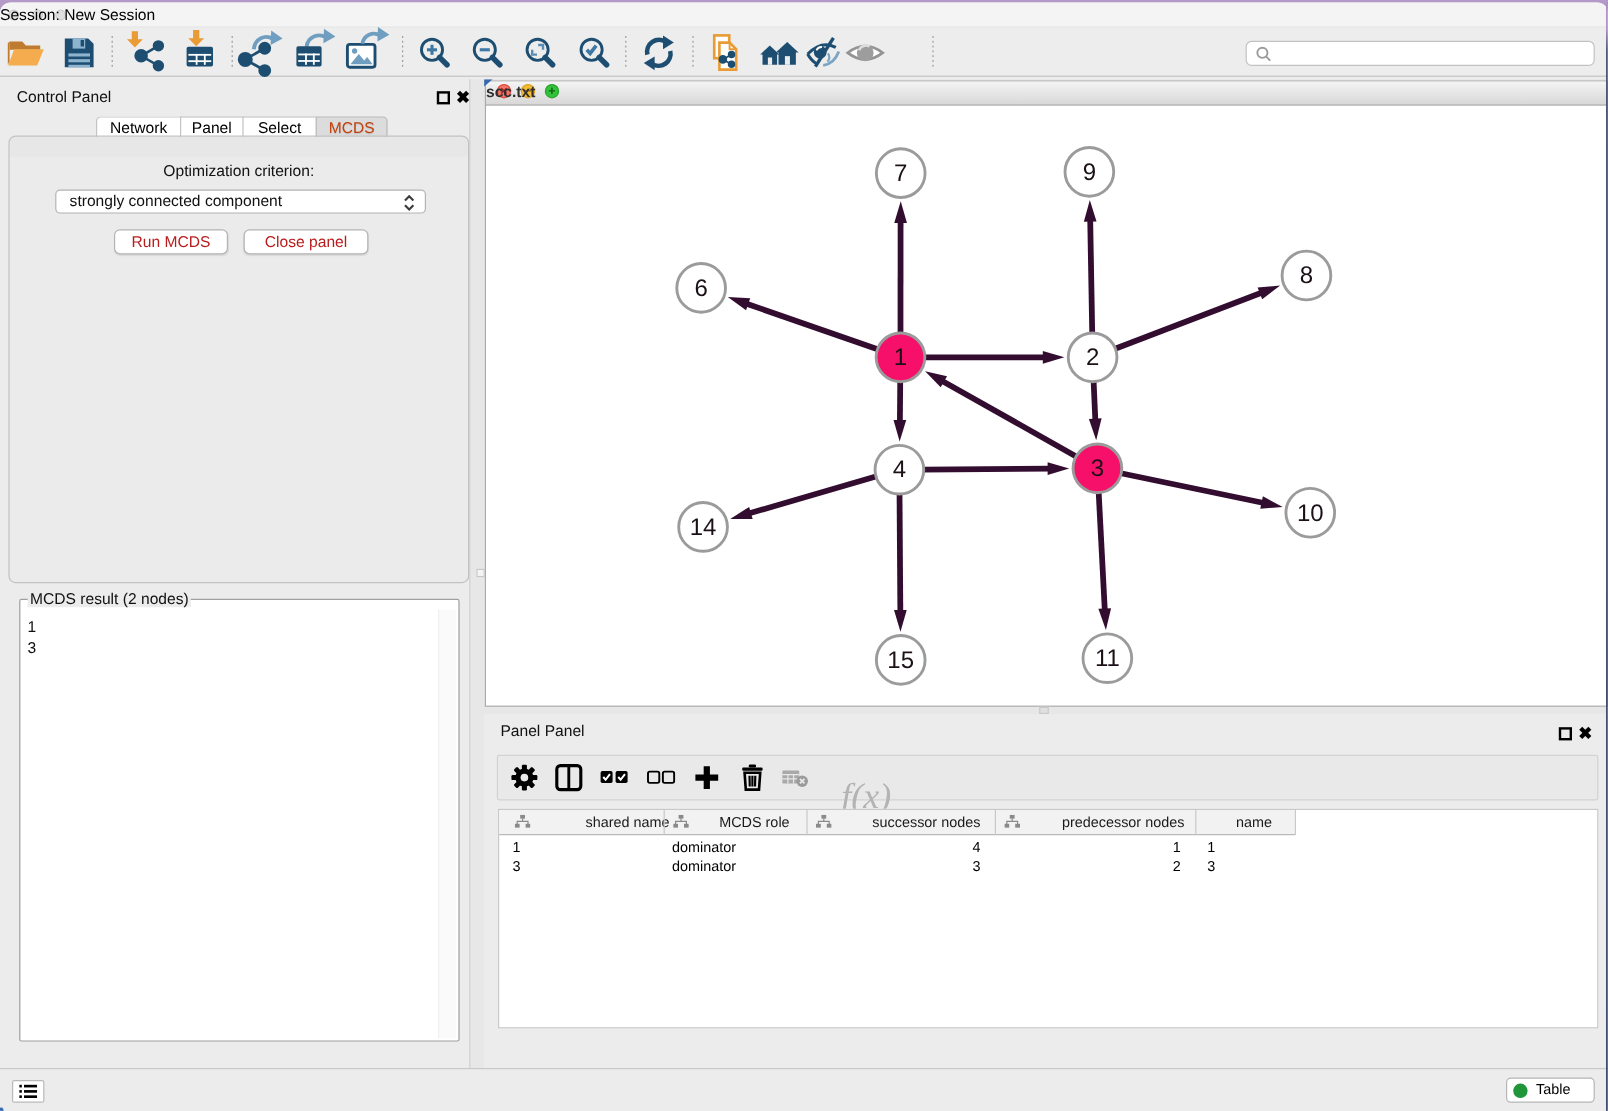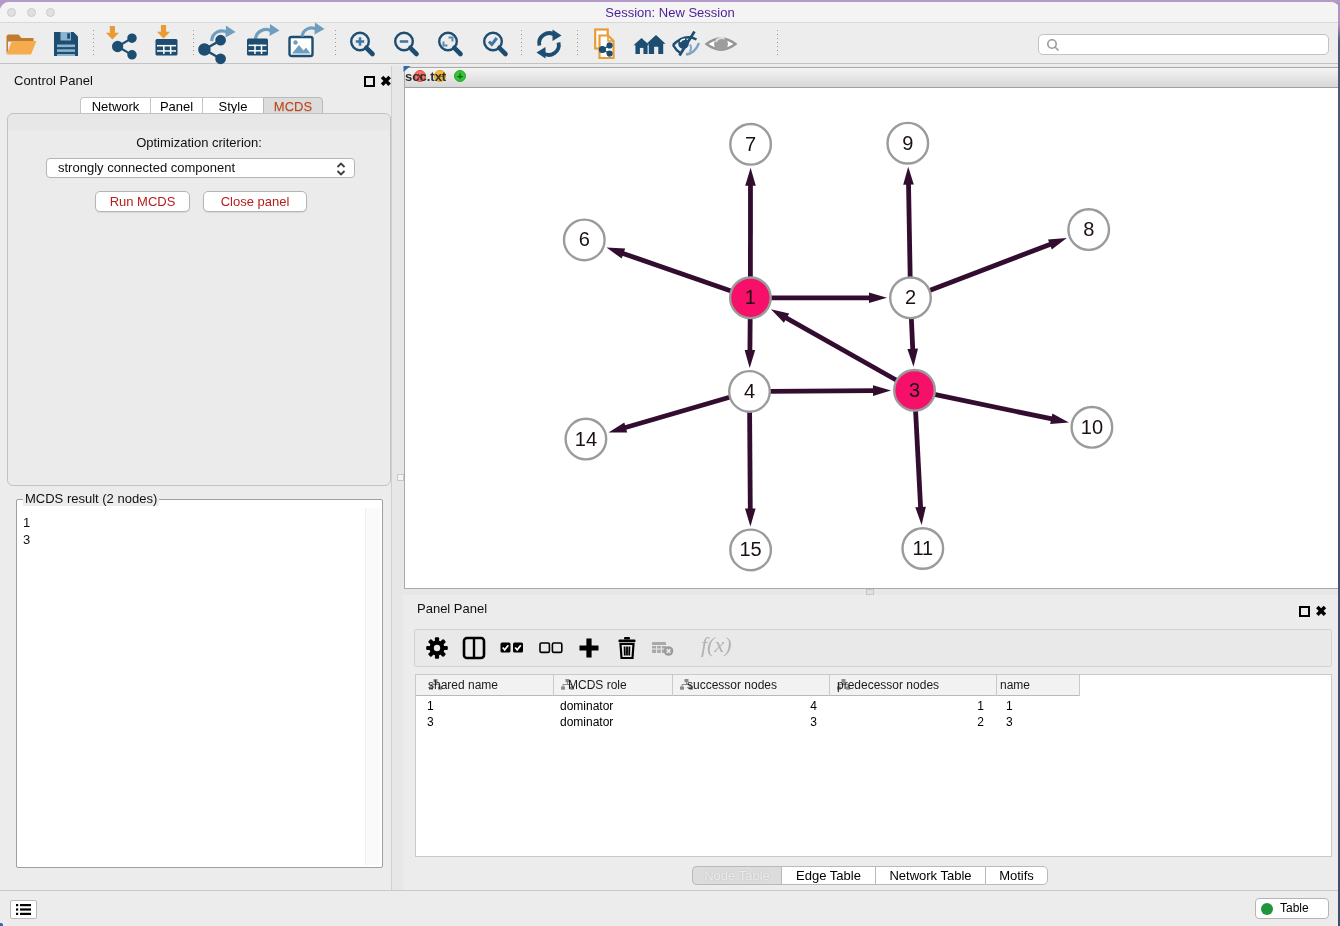--- a/index.html
+++ b/index.html
@@ -1,20 +1,20 @@
 <!DOCTYPE html>
 <html><head><meta charset="utf-8"><style>
 *{margin:0;padding:0;box-sizing:border-box}
 html,body{width:1340px;height:926px;overflow:hidden;font-family:"Liberation Sans",sans-serif;background:#b49ac9}
 .abs{position:absolute}
 #win{position:absolute;left:0;top:2px;right:0;bottom:0;background:#ececec;border-radius:9px 9px 0 0}
 
 #titlebar{position:absolute;left:0;top:0;right:0;height:21px;border-radius:9px 9px 0 0;background:#f4f4f4;border-bottom:1px solid #d8d8d8}
 #titlebar .dot{position:absolute;top:6px;width:9px;height:9px;border-radius:50%;background:#e0e0e0;border:1px solid #cccccc}
-#title-text{position:absolute;top:3px;left:0;right:0;text-align:center;font-size:13px;color:#4c1d95}
+#title-text{position:absolute;top:3px;left:0;right:0;font-size:13px;color:#000000}
 
 #toolbar{position:absolute;left:0;top:21px;right:0;height:41px;background:#ededed;border-bottom:1px solid #c2c2c2}
 .tsep{position:absolute;top:7px;height:27px;width:1px;background-image:linear-gradient(#9a9a9a 33%,rgba(0,0,0,0) 0%);background-size:1px 4px}
 .ticon{position:absolute;top:4px;width:34px;height:34px;overflow:visible}
 #searchbox{position:absolute;left:1038px;top:11px;width:291px;height:21px;background:#fff;border:1px solid #c2c2c2;border-radius:5px}
 
 #main{position:absolute;left:0;top:64px;right:0;bottom:36px;background:#e7e7e7}
 
 #cp{position:absolute;left:0;top:0;width:392px;bottom:0;background:#ececec;border-right:1px solid #d0d0d0}
 #cp-title{position:absolute;left:14px;top:7px;font-size:13px;color:#111}
@@ -36,21 +36,21 @@
 #net{position:absolute;left:404px;top:1px;width:936px;height:522px;border:1px solid #a9a9a9;background:#fff}
 #net-title{position:absolute;left:0;top:0;right:0;height:20px;background:linear-gradient(#f4f4f4,#d8d8d8);border-bottom:1px solid #a0a0a0}
 #net-title .tl{position:absolute;top:1.5px;width:12px;height:12px;border-radius:50%;font-size:10.5px;line-height:11.5px;text-align:center;font-weight:900}
 #net-name{position:absolute;left:0;right:0;top:1px;font-size:13px;font-weight:600;color:#2f2f2f}
 
 #tp{position:absolute;left:403px;top:529px;right:0;bottom:0;background:#ececec}
 #tp-title{position:absolute;left:14px;top:6px;font-size:13px;color:#111}
 #tp-toolbar{position:absolute;left:11px;top:34px;right:8px;height:38px;background:#e9e9e9;border:1px solid #d2d2d2;border-radius:2px}
 #tp-table{position:absolute;left:12px;top:79px;right:8px;height:183px;background:#fff;border:1px solid #c9c9c9}
 #tp-head{position:absolute;left:0;top:0;width:663px;height:21px;background:#f2f2f2;border-bottom:1px solid #b9b9b9;font-size:12px;color:#1a1a1a}
-.th{position:absolute;top:3px;text-align:left}
+.th{position:absolute;top:3px;text-align:right}
 .colsep{position:absolute;top:0;height:21px;width:1px;background:#c9c9c9}
 .cell{position:absolute;font-size:12px;line-height:12px;color:#000}
 #tp-tabs{position:absolute;left:289px;top:271px;height:19px;display:flex;font-size:13px}
 #tp-tabs .tab{background:#fff;border:1px solid #b9b9b9;border-right:none;line-height:17px;color:#000;text-align:center}
 #tp-tabs .tab.dis{background:#dcdcdc;color:#ebebeb;text-shadow:0 0 2px #bbb;border-radius:5px 0 0 5px}
 #tp-tabs .tab:last-child{border-right:1px solid #b9b9b9;border-radius:0 5px 5px 0}
 
 #status{position:absolute;left:0;bottom:0;right:0;height:36px;background:#ececec;border-top:1px solid #c9c9c9}
 #mem-btn{position:absolute;right:11px;top:7px;width:74px;height:21px;background:#fff;border:1px solid #b5b5b5;border-radius:4px;font-size:12px;color:#000;line-height:19px}
 #list-btn{position:absolute;left:10px;top:9px;width:27px;height:19px;background:#fff;border:1px solid #b9b9b9;border-radius:2px}
@@ -203,21 +203,21 @@
       </div>
     </div>
   <div id="main">
     <div id="cp">
       <div id="cp-title">Control Panel</div>
       <div class="float-btn" style="left:364px;top:10px"></div>
       <div class="close-x" style="left:380px;top:10px">✖</div>
       <div id="cp-tabs">
           <div class="tab" style="width:70px">Network</div>
           <div class="tab" style="width:52px">Panel</div>
-          <div class="tab" style="width:61px">Style</div>
+          <div class="tab" style="width:61px">Select</div>
           <div class="tab dis" style="width:60px">MCDS</div>
         </div>
       <div id="cp-box">
         <div id="opt-label">Optimization criterion:</div>
         <div id="opt-select">strongly connected component<svg width="12" height="14" style="position:absolute;right:7px;top:3px" viewBox="0 0 12 14">
               <path d="M2.5 5 L6 1.5 L9.5 5" fill="none" stroke="#3c3c3c" stroke-width="1.8"></path>
               <path d="M2.5 9 L6 12.5 L9.5 9" fill="none" stroke="#3c3c3c" stroke-width="1.8"></path>
             </svg></div>
         <div class="cp-btn" style="left:87px;width:95px">Run MCDS</div>
         <div class="cp-btn" style="left:195px;width:104px">Close panel</div>
@@ -345,21 +345,21 @@
             <rect x="1" y="6" width="14" height="11" rx="1" fill="#a9a9a9"></rect>
             <g stroke="#e9e9e9">
               <line x1="1" y1="9.5" x2="15" y2="9.5"></line>
               <line x1="1" y1="13" x2="15" y2="13"></line>
               <line x1="5.6" y1="9.5" x2="5.6" y2="17"></line>
               <line x1="10.3" y1="9.5" x2="10.3" y2="17"></line>
             </g>
             <circle cx="17.5" cy="15" r="4.8" fill="#9b9b9b"></circle>
             <path d="M15.6 13.1 l3.8 3.8 M19.4 13.1 l-3.8 3.8" stroke="#e9e9e9" stroke-width="1.5"></path>
           </svg>
-          <div style="position:absolute;left:286px;top:2px;font-family:'Liberation Serif',serif;font-style:italic;font-size:22px;color:#b3b3b3">f(x)</div>
+          <div style="position:absolute;left:286px;top:17px;font-family:'Liberation Serif',serif;font-style:italic;font-size:30px;color:#b3b3b3">f(x)</div>
         </div>
       <div id="tp-table">
         <div id="tp-head">
             <span style="position:absolute;left:13px">
               <svg width="13" height="12" viewBox="0 0 13 12" style="position:absolute;top:4px">
                 <g fill="#8a8a8a">
                   <rect x="4.5" y="0" width="4" height="3.2"></rect>
                   <rect x="0" y="7.5" width="4" height="3.2"></rect>
                   <rect x="9" y="7.5" width="4" height="3.2"></rect>
                 </g>
@@ -411,26 +411,20 @@
           <div class="cell" style="left:144px;top:25px">dominator</div>
           <div class="cell" style="left:300px;width:101px;top:25px;text-align:right">4</div>
           <div class="cell" style="left:460px;width:108px;top:25px;text-align:right">1</div>
           <div class="cell" style="left:590px;top:25px">1</div>
           <div class="cell" style="left:11px;top:41px">3</div>
           <div class="cell" style="left:144px;top:41px">dominator</div>
           <div class="cell" style="left:300px;width:101px;top:41px;text-align:right">3</div>
           <div class="cell" style="left:460px;width:108px;top:41px;text-align:right">2</div>
           <div class="cell" style="left:590px;top:41px">3</div>
       </div>
-      <div id="tp-tabs">
-          <div class="tab dis" style="width:89px">Node Table</div>
-          <div class="tab" style="width:94px">Edge Table</div>
-          <div class="tab" style="width:110px">Network Table</div>
-          <div class="tab" style="width:63px">Motifs</div>
-        </div>
     </div>
     <div class="abs" style="left:397px;top:408px;width:7px;height:7px;background:#f4f4f4;border:1px solid #c8c8c8"></div>
       <div class="abs" style="left:866px;top:523px;width:8px;height:6px;background:#e0e0e0;border:1px solid #c8c8c8"></div>
   </div>
   <div id="status">
     <div id="list-btn">
         <svg width="15" height="13" viewBox="0 0 15 13" style="position:absolute;left:5px;top:2px">
           <g fill="#000">
             <rect x="0" y="1" width="2.2" height="2.2"></rect>
             <rect x="0" y="5.4" width="2.2" height="2.2"></rect>

